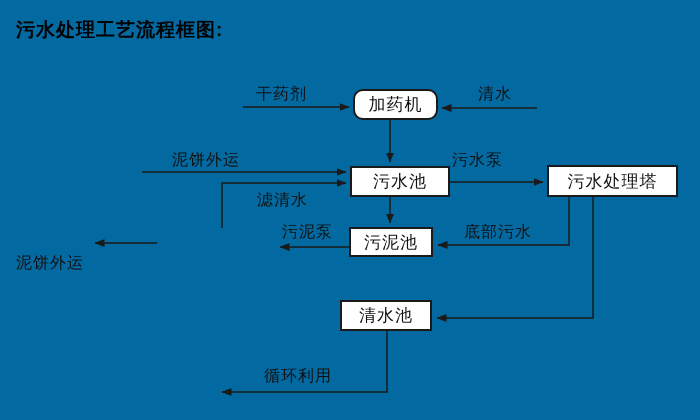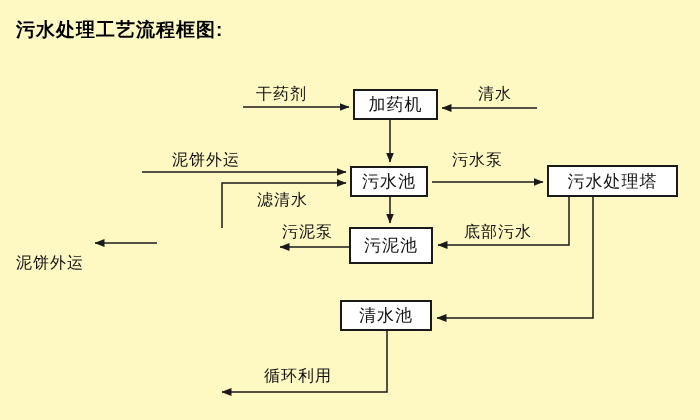--- a/index.html
+++ b/index.html
@@ -4,21 +4,21 @@
 <style>
   * { margin: 0; padding: 0; box-sizing: border-box; }
   html, body { background: #ffffff; }
   body {
     width: 700px; height: 420px;
     font-family: "Liberation Sans", sans-serif;
     color: #111111;
   }
   .canvas {
     position: relative; width: 700px; height: 420px;
-    background: #fef9c3; overflow: hidden;
+    background: #0369a1; overflow: hidden;
   }
   .title {
     position: absolute; left: 16px; top: 17px;
     font-size: 19px; font-weight: bold; color: #000000;
     letter-spacing: 1px; white-space: nowrap;
   }
   svg.lines { position: absolute; left: 0; top: 0; }
   .node {
     position: absolute;
     border: 2px solid #1a1a1a; background: #ffffff;
@@ -53,33 +53,33 @@
       <path d="M432 182 H543" marker-end="url(#arrow)"></path>
       <path d="M390 197 V223" marker-end="url(#arrow)"></path>
       <path d="M569 197 V245 H438" marker-end="url(#arrow)"></path>
       <path d="M349 247 H280" marker-end="url(#arrow)"></path>
       <path d="M157 243 H95" marker-end="url(#arrow)"></path>
       <path d="M593 197 V318 H437" marker-end="url(#arrow)"></path>
       <path d="M387 331 V392 H222" marker-end="url(#arrow)"></path>
     </g>
   </svg>
 
-  <div class="node" style="left:353px; top:89px; width:85px; height:31px;">
+  <div class="node" style="left:353px; top:89px; width:85px; height:31px;border-radius:10px;">
     <span>加药机</span>
   </div>
 
-  <div class="node" style="left:350px; top:166px; width:78px; height:31px;">
+  <div class="node" style="left:350px; top:166px; width:100px; height:31px;">
     <span>污水池</span>
   </div>
 
   <div class="node" style="left:547px; top:165px; width:131px; height:32px;">
     <span>污水处理塔</span>
   </div>
 
-  <div class="node" style="left:349px; top:227px; width:84px; height:37px;">
+  <div class="node" style="left:349px; top:227px; width:84px; height:30px;">
     <span>污泥池</span>
   </div>
 
 
   <div class="node" style="left:340px; top:300px; width:92px; height:31px;">
     <span>清水池</span>
   </div>
 
   <div class="lbl" style="left:256px; top:86px;font-family:Liberation Serif, serif;">干药剂</div>
   <div class="lbl" style="left:478px; top:86px;">清水</div>

